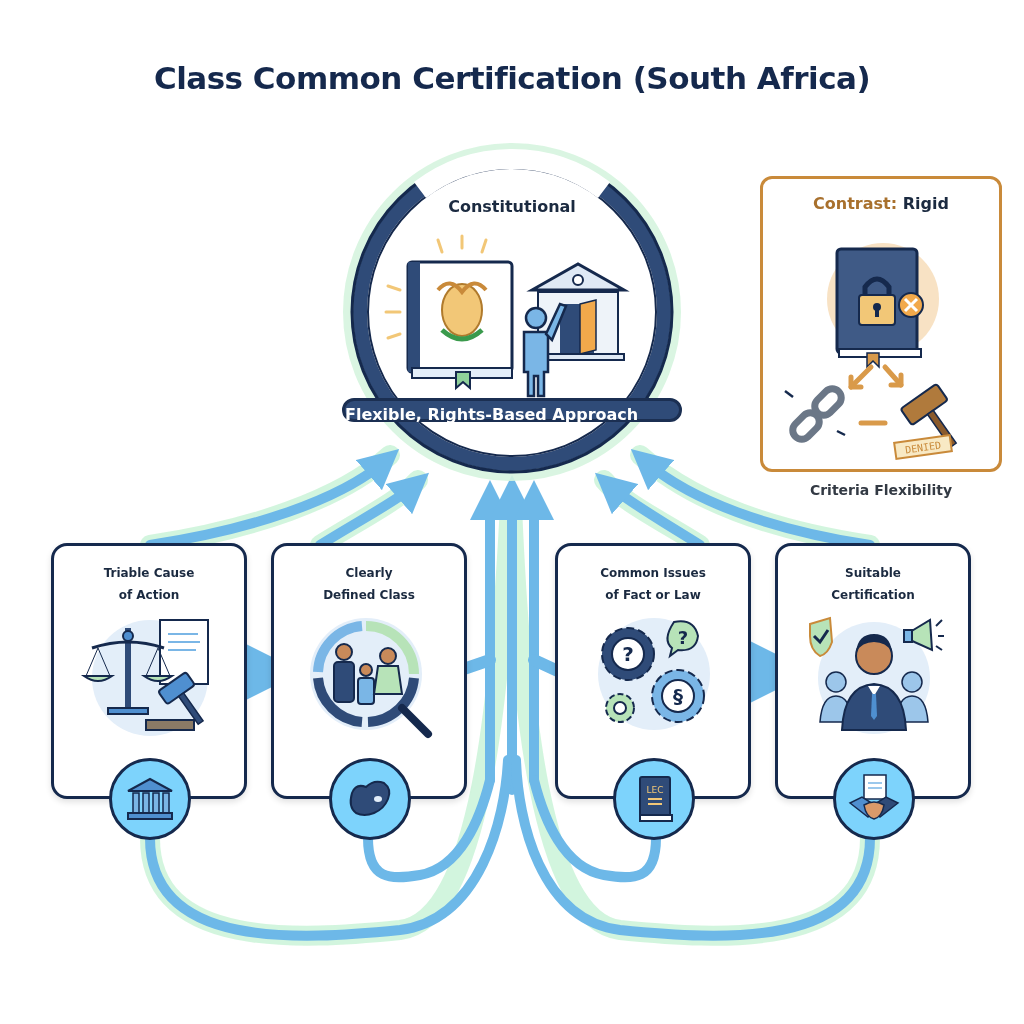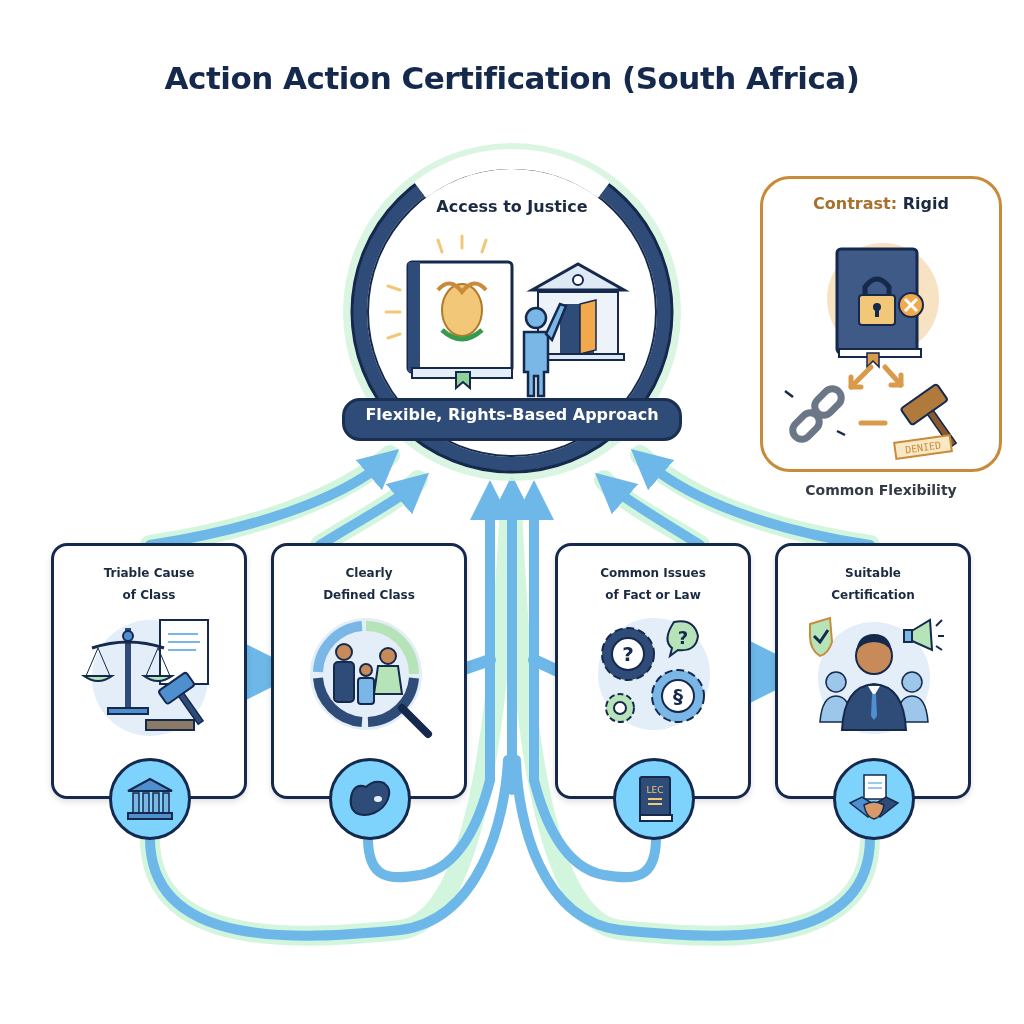--- a/index.html
+++ b/index.html
@@ -1,36 +1,36 @@
 <!DOCTYPE html>
 <html><head>
 <meta charset="utf-8">
 <style>
   html,body{margin:0;padding:0;background:#ffffff;}
   body{width:1024px;height:1024px;position:relative;overflow:hidden;font-family:"Liberation Sans","DejaVu Sans",sans-serif;color:#13284a;}
   .title{position:absolute;left:0;top:58px;width:1024px;text-align:center;font-family:"DejaVu Sans",sans-serif;font-weight:bold;font-size:31px;line-height:40px;color:#15294d;letter-spacing:-0.5px;}
   svg.flow{position:absolute;left:0;top:0;width:1024px;height:1024px;}
   .hub-title{position:absolute;left:400px;top:196px;width:224px;text-align:center;font-family:"DejaVu Sans",sans-serif;font-weight:bold;font-size:16px;line-height:21px;color:#1b2a40;}
-  .hub-banner{position:absolute;left:342px;top:398px;width:340px;height:43px;background:#2f4b78;border:3px solid #1b2f52;border-radius:18px;box-sizing:border-box;color:#ffffff;text-align:center;font-family:"DejaVu Sans",sans-serif;font-weight:bold;font-size:16px;line-height:28px;}
+  .hub-banner{position:absolute;left:342px;top:398px;width:340px;height:24px;background:#2f4b78;border:3px solid #1b2f52;border-radius:18px;box-sizing:border-box;color:#ffffff;font-family:"DejaVu Sans",sans-serif;font-weight:bold;font-size:16px;line-height:28px;}
   .card{position:absolute;top:543px;width:196px;height:256px;background:#ffffff;border:3px solid #15294d;border-radius:16px;box-sizing:border-box;box-shadow:0 3px 6px rgba(0,0,0,0.12);}
   .card-title{position:absolute;left:0;top:16px;width:100%;text-align:center;font-family:"DejaVu Sans",sans-serif;font-weight:bold;font-size:12px;line-height:22px;color:#1b2a40;}
   .card-art{position:absolute;left:24px;top:66px;width:144px;height:130px;}
   .badge{position:absolute;width:82px;height:82px;border-radius:50%;background:#7dd3fc;border:3px solid #15294d;box-sizing:border-box;top:758px;}
   .badge svg{position:absolute;left:12px;top:12px;width:52px;height:52px;}
-  .contrast{position:absolute;left:760px;top:176px;width:242px;height:296px;border:3px solid #c98a3a;border-radius:30px;box-sizing:border-box;background:#ffffff;}
+  .contrast{position:absolute;left:760px;top:176px;width:242px;height:296px;border:3px solid #c98a3a;border-radius:12px;box-sizing:border-box;background:#ffffff;}
   .contrast-title{position:absolute;left:0;top:14px;width:100%;text-align:center;font-family:"DejaVu Sans",sans-serif;font-weight:bold;font-size:16px;line-height:22px;color:#1b2a40;}
   .contrast-title .accent{color:#a8702d;}
   .contrast-art{position:absolute;left:14px;top:62px;width:210px;height:220px;}
   .contrast-caption{position:absolute;left:760px;top:480px;width:242px;text-align:center;font-family:"DejaVu Sans",sans-serif;font-weight:bold;font-size:14px;line-height:20px;color:#333a44;}
 </style>
 </head>
 <body>
 
 <div class="title">
-  <div>Action Action Certification (South Africa)</div>
+  <div>Class Common Certification (South Africa)</div>
 </div>
 
 <svg class="flow" viewBox="0 0 1024 1024">
   <defs>
     <filter id="glow" x="-20%" y="-20%" width="140%" height="140%">
       <feGaussianBlur stdDeviation="5" result="b"></feGaussianBlur>
       <feMerge>
           <feMergeNode in="b"></feMergeNode>
           <feMergeNode in="SourceGraphic"></feMergeNode>
         </feMerge>
@@ -113,28 +113,28 @@
   </g>
 
   <g stroke="#d99a4a" stroke-width="5" fill="none" stroke-linecap="round">
     <path d="M852 358 L838 376" marker-end="url(#ah2)"></path>
     <path d="M870 358 L884 376"></path>
     <path d="M848 418 L872 418"></path>
   </g>
 </svg>
 
 <div class="hub-title">
-  <div>Access to Justice</div>
+  <div>Constitutional</div>
 </div>
 <div class="hub-banner">Flexible, Rights-Based Approach</div>
 
 <div class="card" style="left:51px;">
   <div class="card-title">
     <div>Triable Cause</div>
-    <div>of Class</div>
+    <div>of Action</div>
   </div>
   <svg class="card-art" viewBox="0 0 144 130">
     <circle cx="72" cy="66" r="58" fill="#e3eef9"></circle>
     <rect x="82" y="8" width="48" height="64" fill="#ffffff" stroke="#15294d" stroke-width="2"></rect>
     <g stroke="#7ab6e6" stroke-width="2">
         <line x1="90" y1="22" x2="120" y2="22"></line>
         <line x1="90" y1="30" x2="122" y2="30"></line>
         <line x1="90" y1="38" x2="118" y2="38"></line>
       </g>
     <line x1="50" y1="16" x2="50" y2="96" stroke="#2f4b78" stroke-width="6"></line>
@@ -303,14 +303,14 @@
       <rect x="126" y="152" width="44" height="20" rx="3" fill="#b07a3c" stroke="#15294d" stroke-width="2"></rect>
       <rect x="145" y="172" width="7" height="40" fill="#8a5a2c" stroke="#15294d" stroke-width="1.5"></rect>
     </g>
     <g>
       <rect x="118" y="198" width="56" height="16" fill="#f8e9c4" stroke="#c98a3a" stroke-width="2" transform="rotate(-8 146 206)"></rect>
       <text x="146" y="210" text-anchor="middle" font-family="DejaVu Sans Mono, monospace" font-size="10" fill="#c98a3a" transform="rotate(-8 146 206)">DENIED</text>
     </g>
   </svg>
 </div>
 <div class="contrast-caption">
-  <div>Common Flexibility</div>
+  <div>Criteria Flexibility</div>
 </div>
 
 </body></html>

